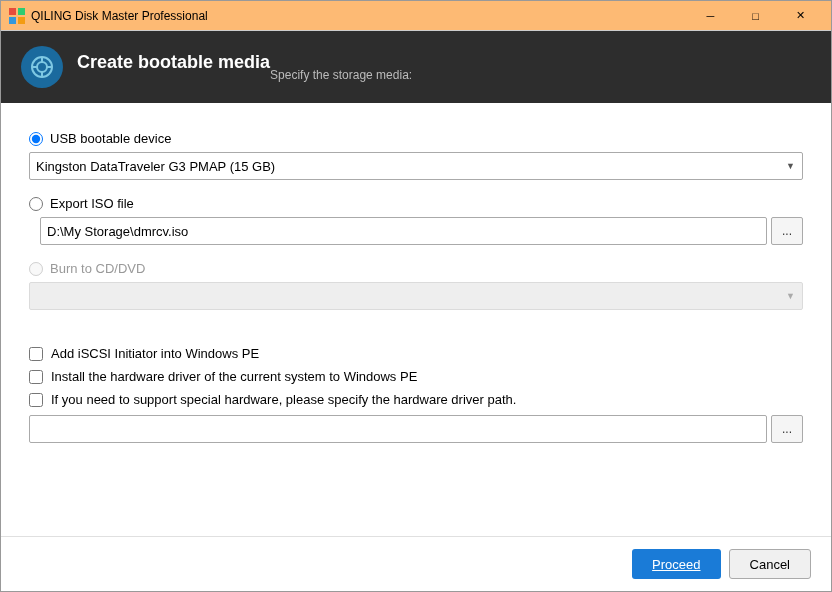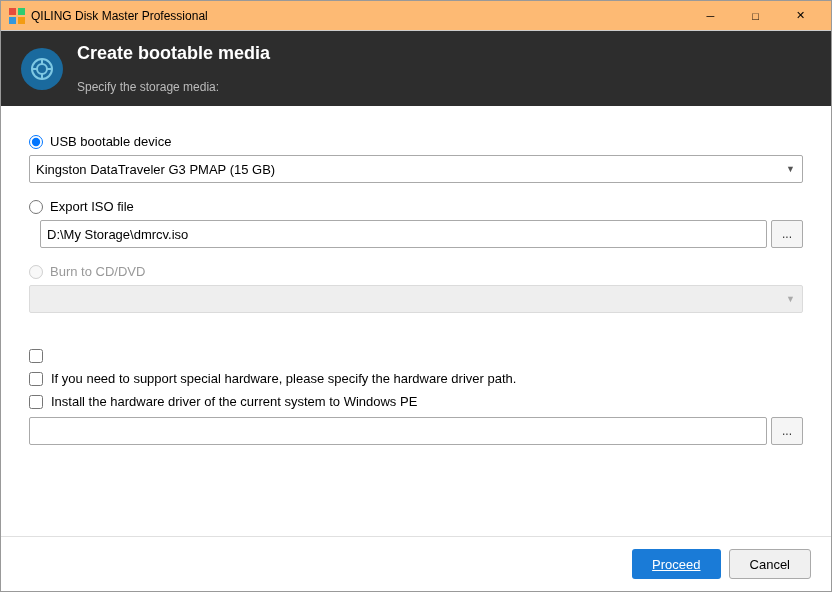--- a/index.html
+++ b/index.html
@@ -76,21 +76,21 @@
       border-radius: 50%;
       background: #1a6a9e;
       display: flex;
       align-items: center;
       justify-content: center;
       margin-right: 14px;
       flex-shrink: 0;
     }
     .header-text {
       display: flex;
-      flex-direction: column;
+      flex-direction: row;
       justify-content: flex-end;
     }
     .header-title {
       font-size: 18px;
       font-weight: 600;
       color: #fff;
     }
     .header-subtitle {
       font-size: 12px;
       color: #bbb;
@@ -359,28 +359,29 @@
           <option></option>
         </select>
       </div>
     </div>
 
     <div class="spacer"></div>
 
     <div class="checkbox-section">
       <div class="checkbox-row">
         <input type="checkbox" id="iscsi-check" style="">
+        <label class="checkbox-label" for="iscsi-check">Add iSCSI Initiator into Windows PE</label>
+      </div>
+      <div class="checkbox-row">
+        <input type="checkbox" id="driver-check" style="">
+        <label class="checkbox-label" for="driver-check">Install the hardware driver of the current system to Windows PE</label>
       </div>
       <div class="checkbox-row">
         <input type="checkbox" id="hw-path-check" style="">
         <label class="checkbox-label" for="hw-path-check">If you need to support special hardware, please specify the hardware driver path.</label>
-      </div>
-      <div class="checkbox-row">
-        <input type="checkbox" id="driver-check" style="">
-        <label class="checkbox-label" for="driver-check">Install the hardware driver of the current system to Windows PE</label>
       </div>
       <div class="hardware-path-row">
         <input type="text" class="hardware-path-input" style="">
         <button class="browse-btn">...</button>
       </div>
     </div>
 
   </div>
 
   <div class="footer">

